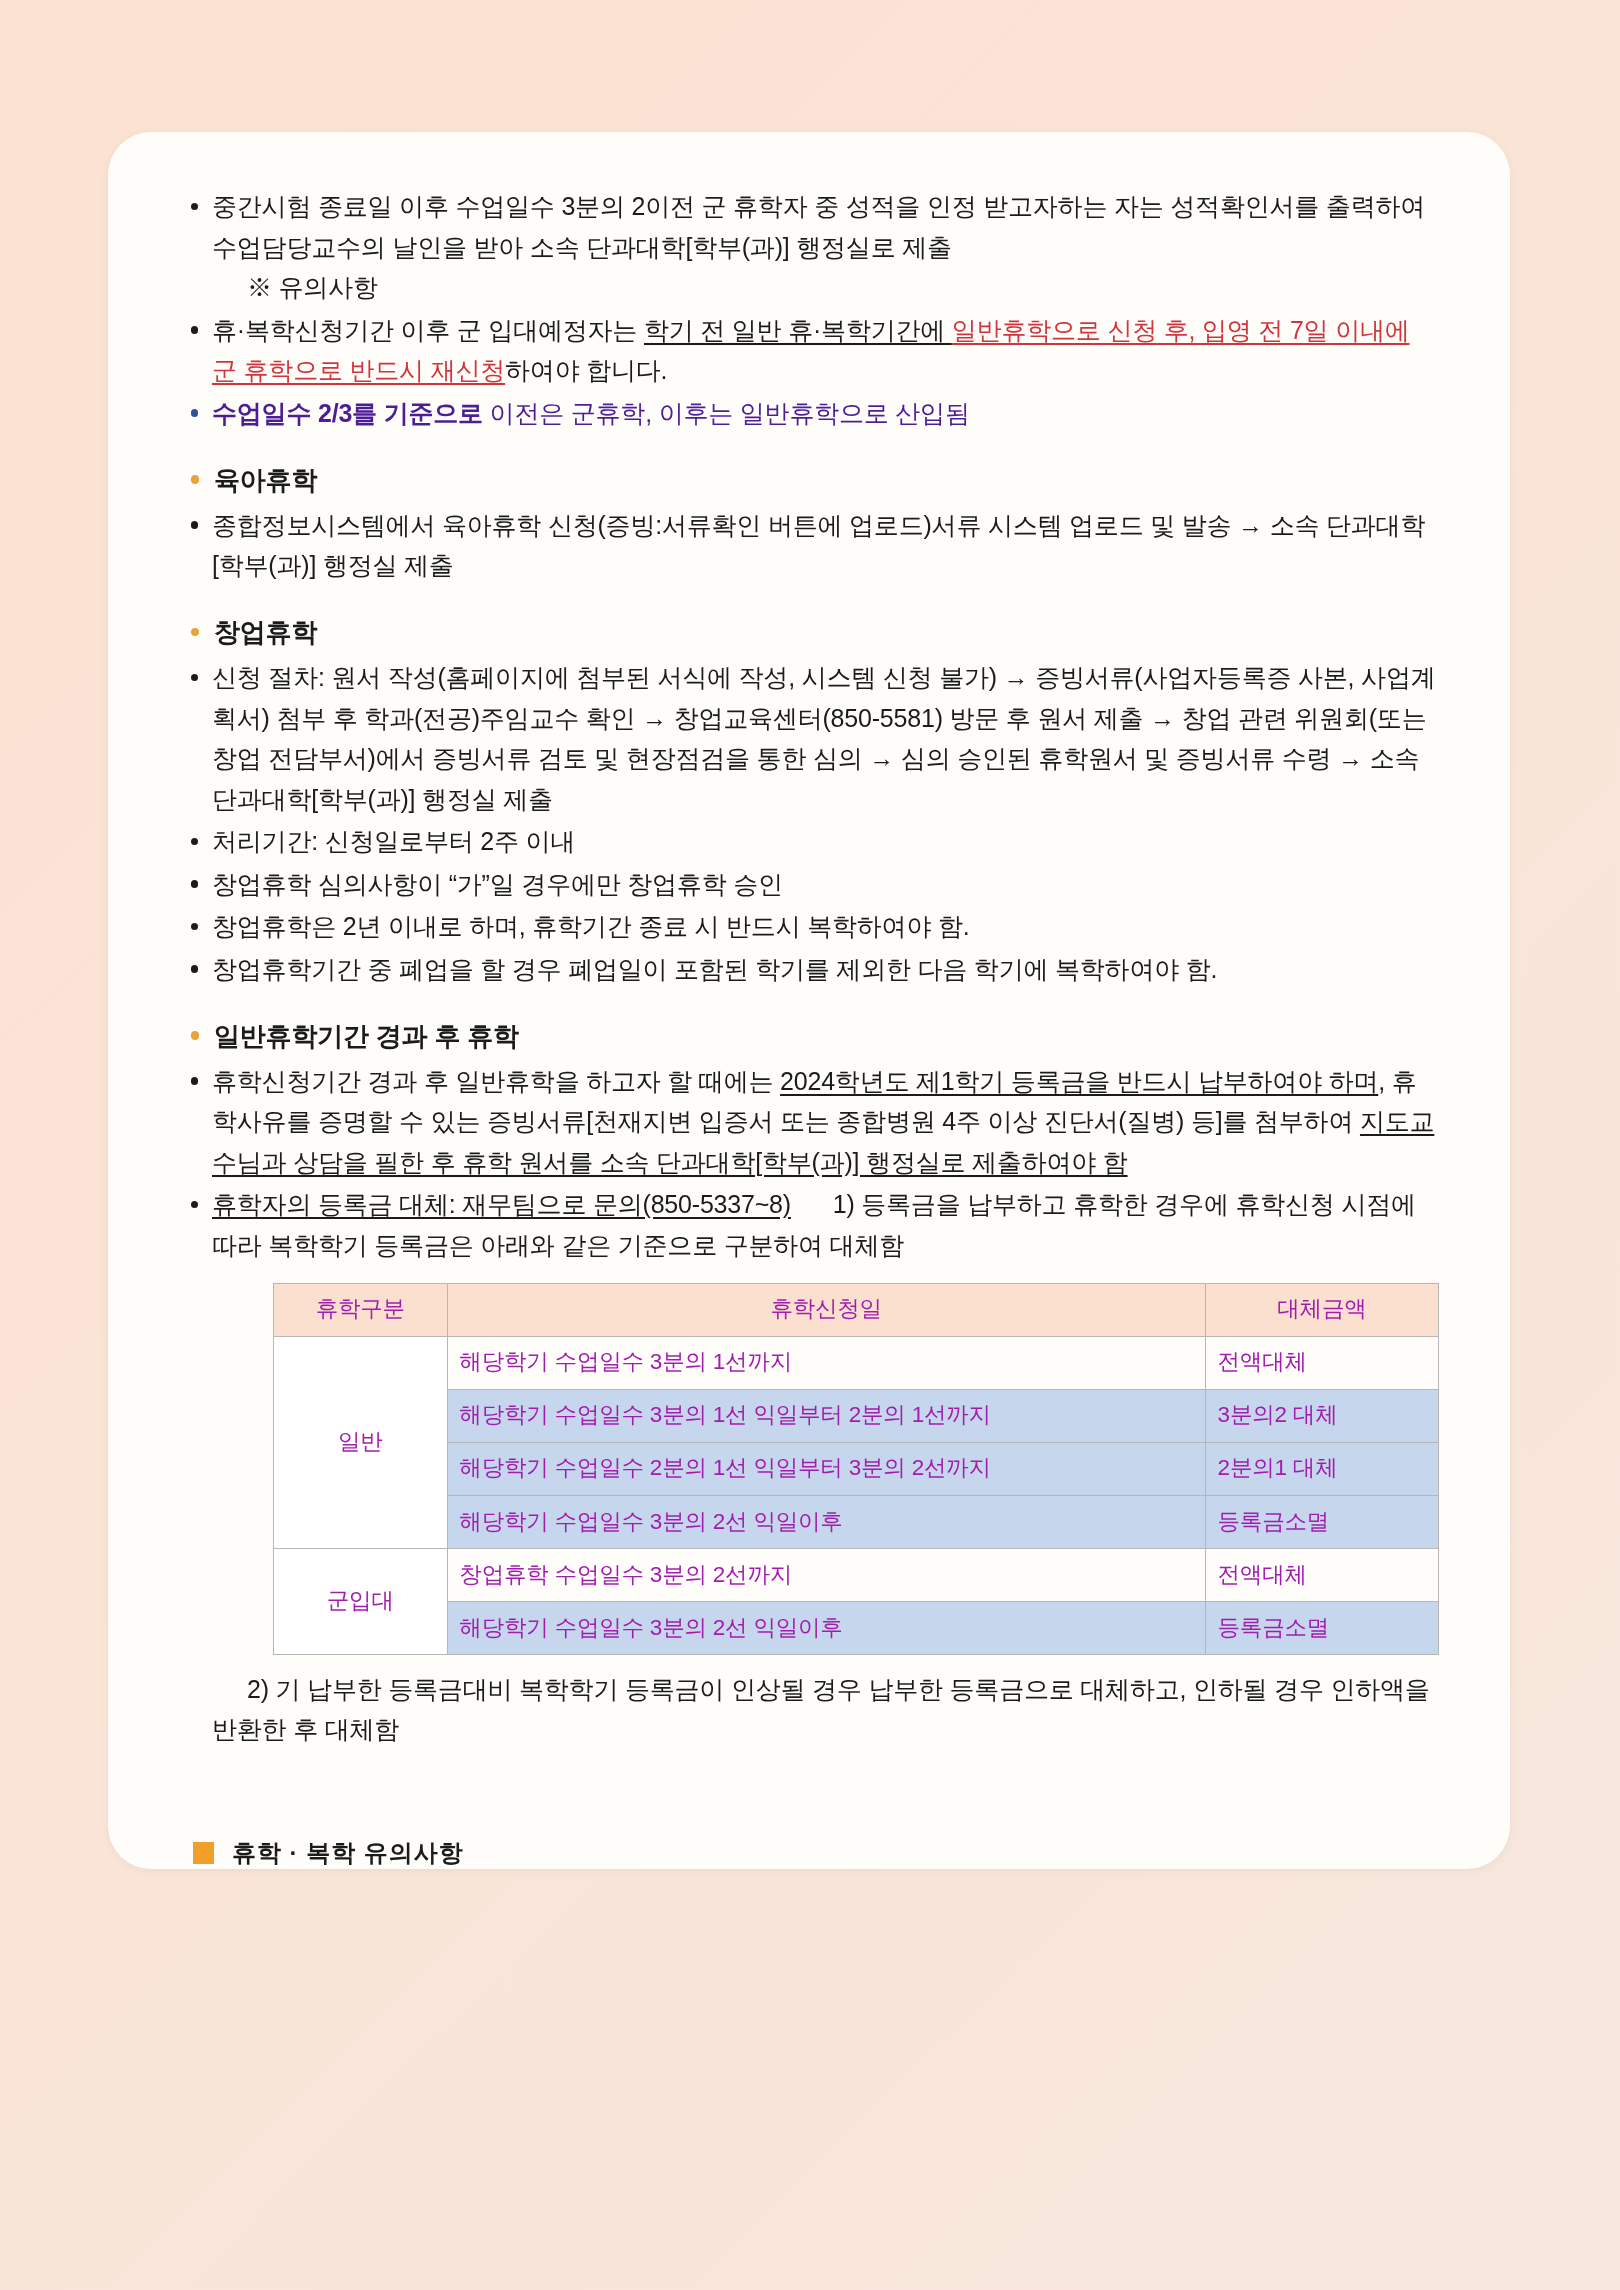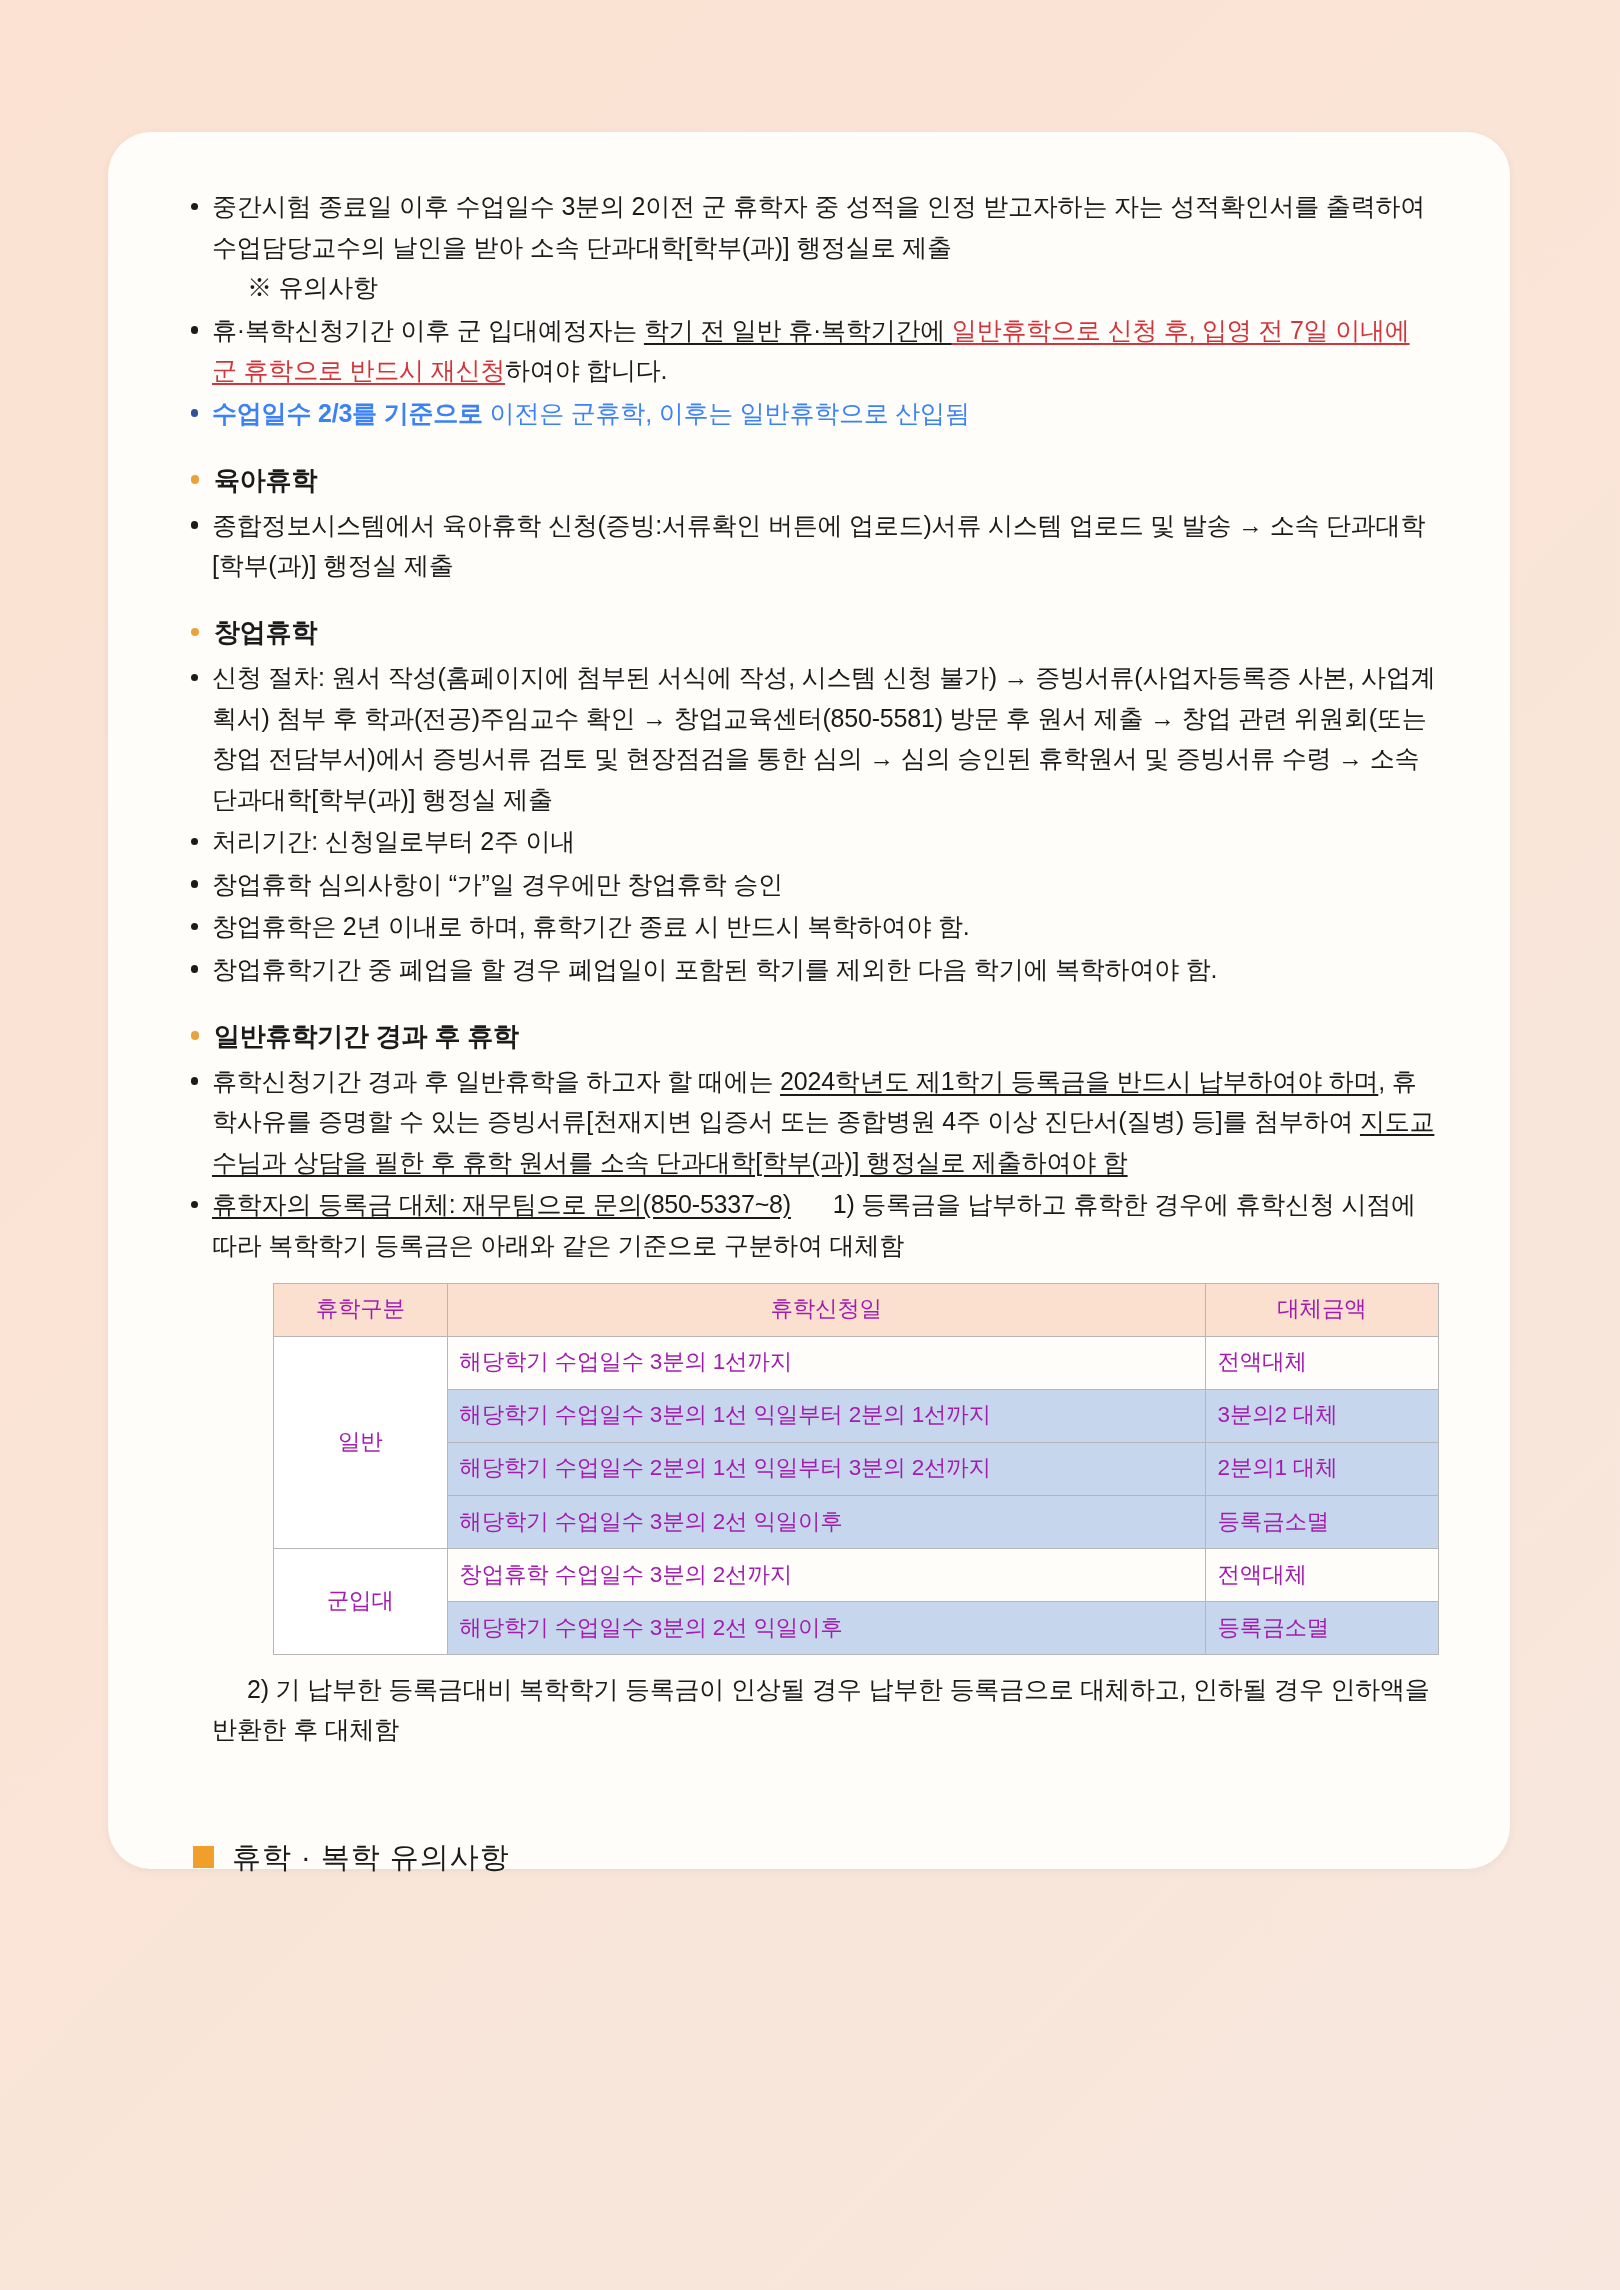--- a/index.html
+++ b/index.html
@@ -79,21 +79,21 @@
   .lv2.blue::before {
     background: #2f52a0;
   }
   .sub-num {
     padding-left: 35px;
     margin-top: 3.9px;
   }
 
   .u { text-decoration: underline; text-underline-offset: 3.9px; }
   .red { color: #d0353b; }
-  .blue { color: #3b82f6; }
+  .blue { color: #4c1d95; }
   .bold { font-weight: bold; }
   .note-mark { padding-left: 35px; display: block; }
 
   
   table.fee {
     border-collapse: collapse;
     margin: 17.6px 0 13.7px 61px;
     width: 1166px;
     font-size: 22.5px;
   }
@@ -134,22 +134,22 @@
     align-items: center;
     gap: 17.6px;
   }
   .sq {
     width: 21.6px;
     height: 21.6px;
     background: #f0a02a;
     display: inline-block;
   }
   .section-footer .title {
-    font-size: 29px;
-    font-weight: normal;
+    font-size: 24px;
+    font-weight: bold;
     letter-spacing: 1px;
   }
 </style>
 </head>
 <body>
 
 <div class="page">
   <div class="content">
 
     <ul>

